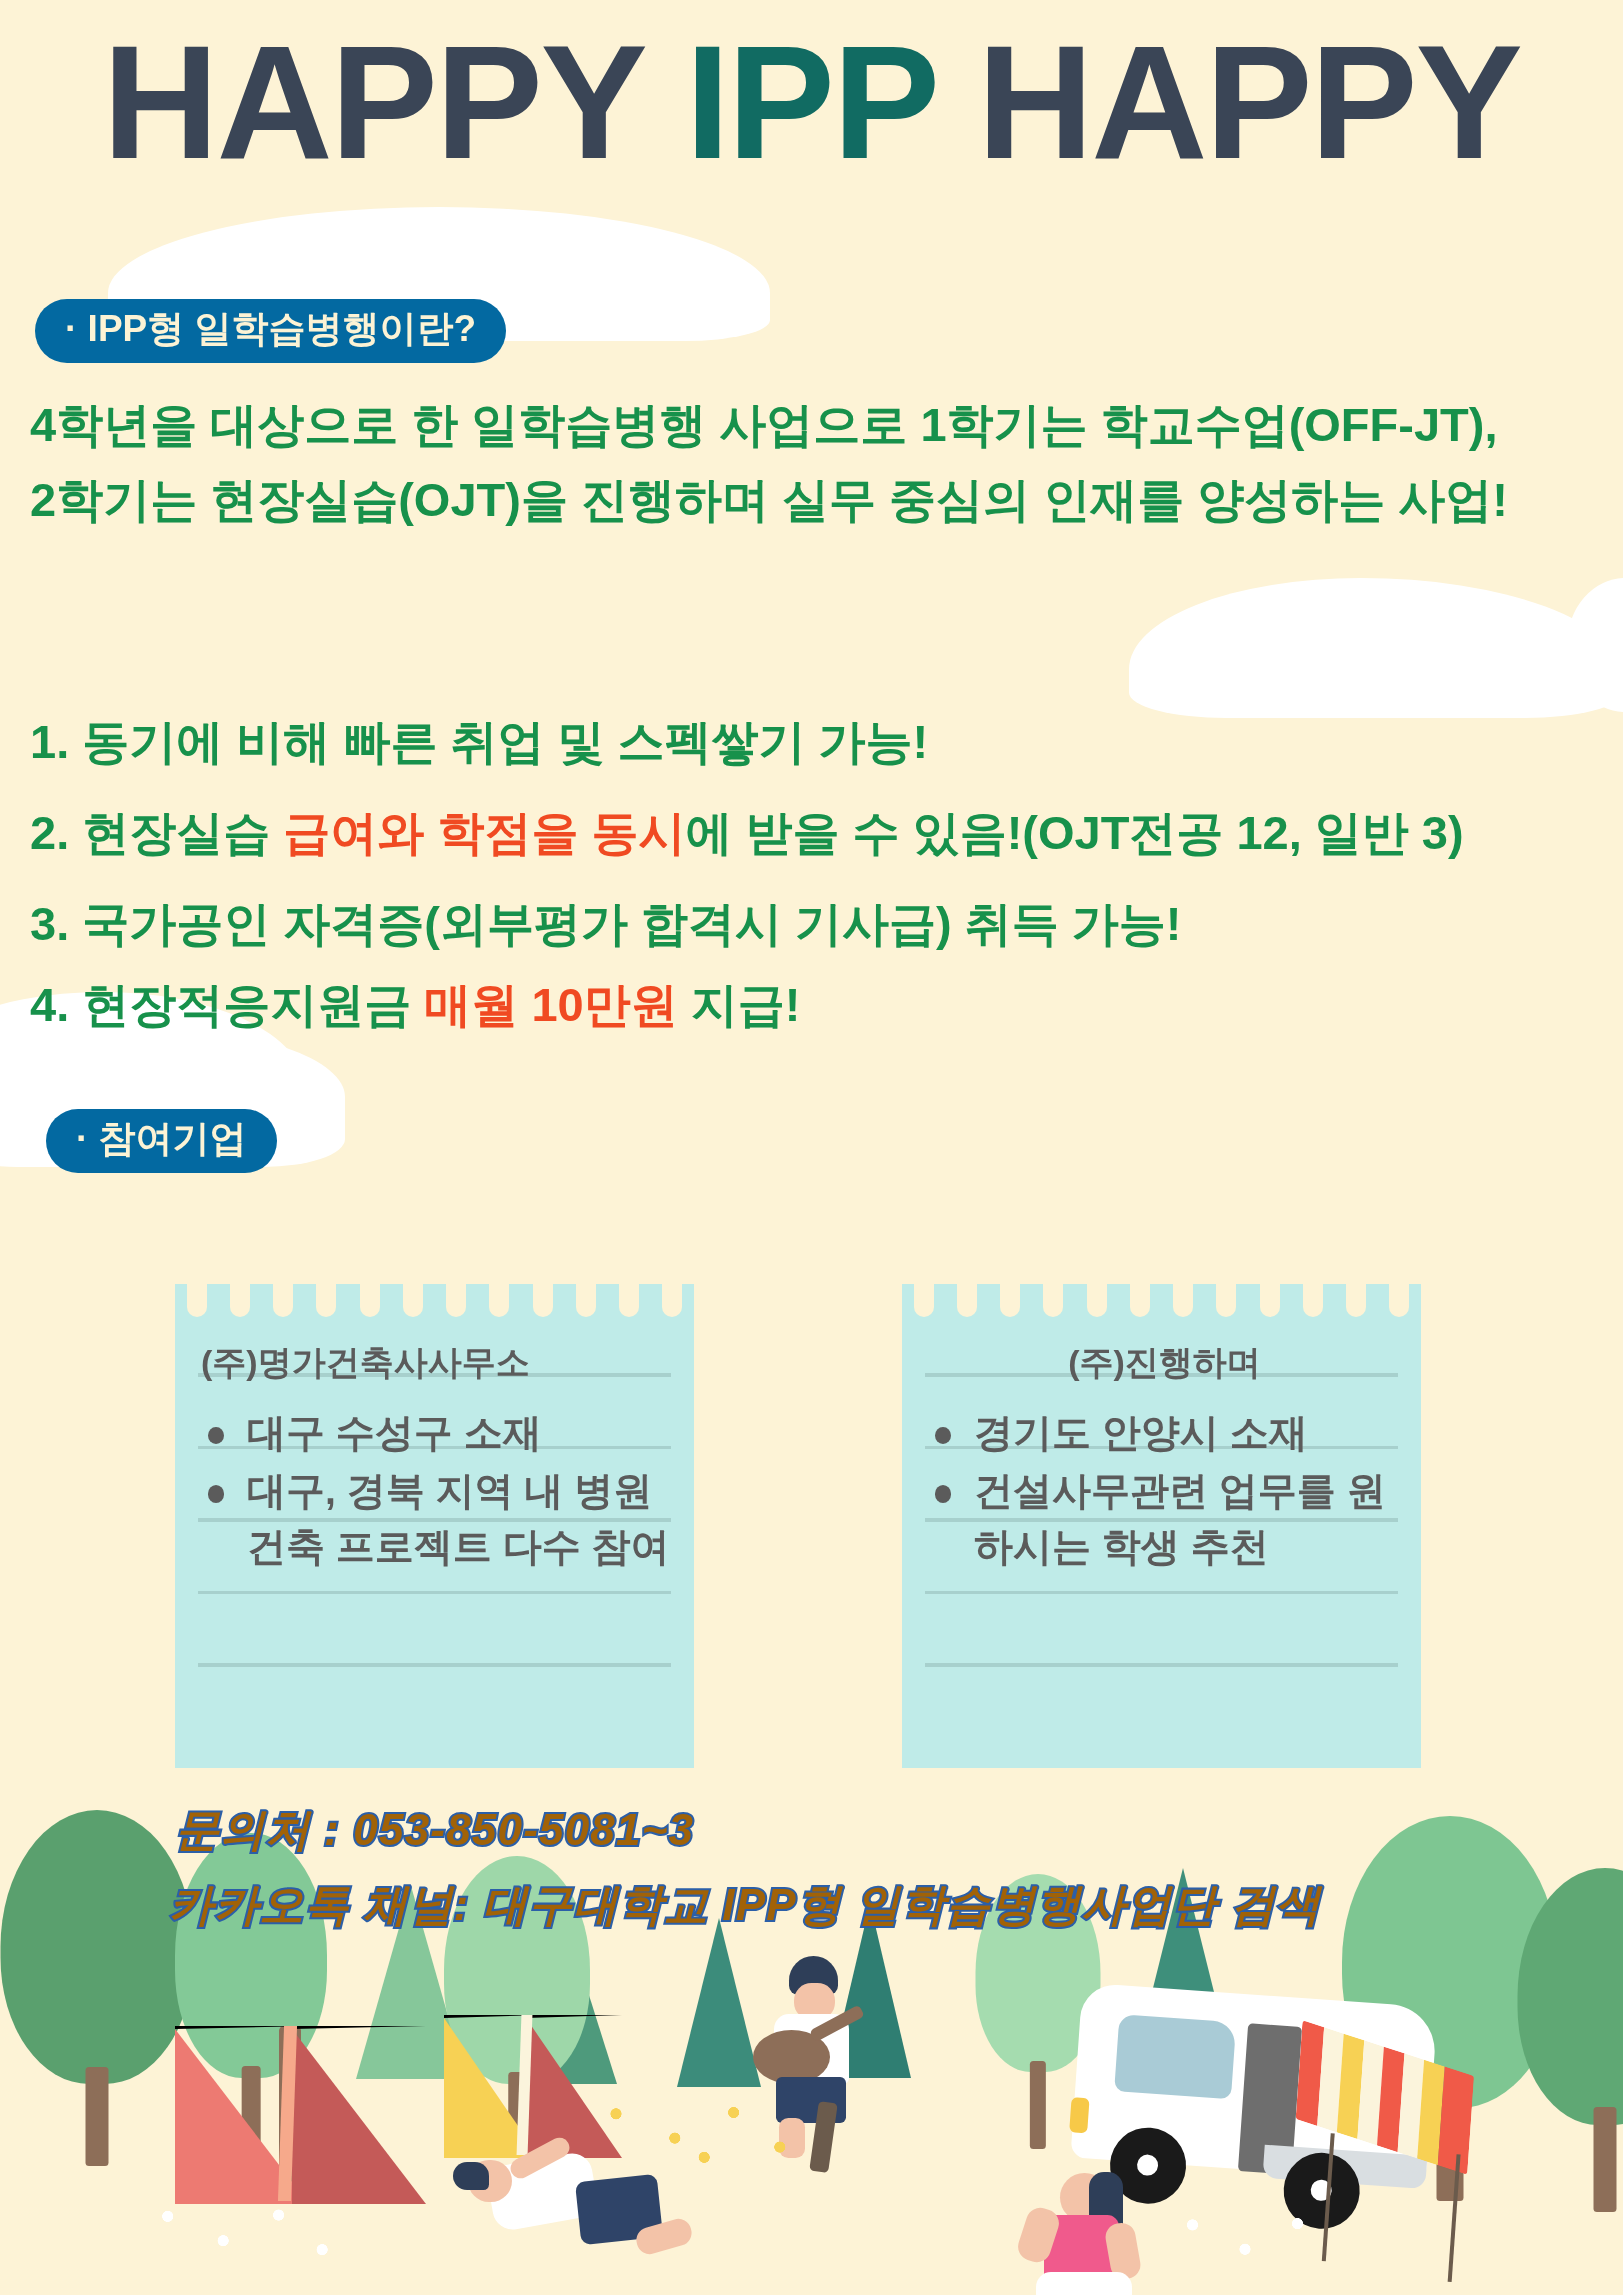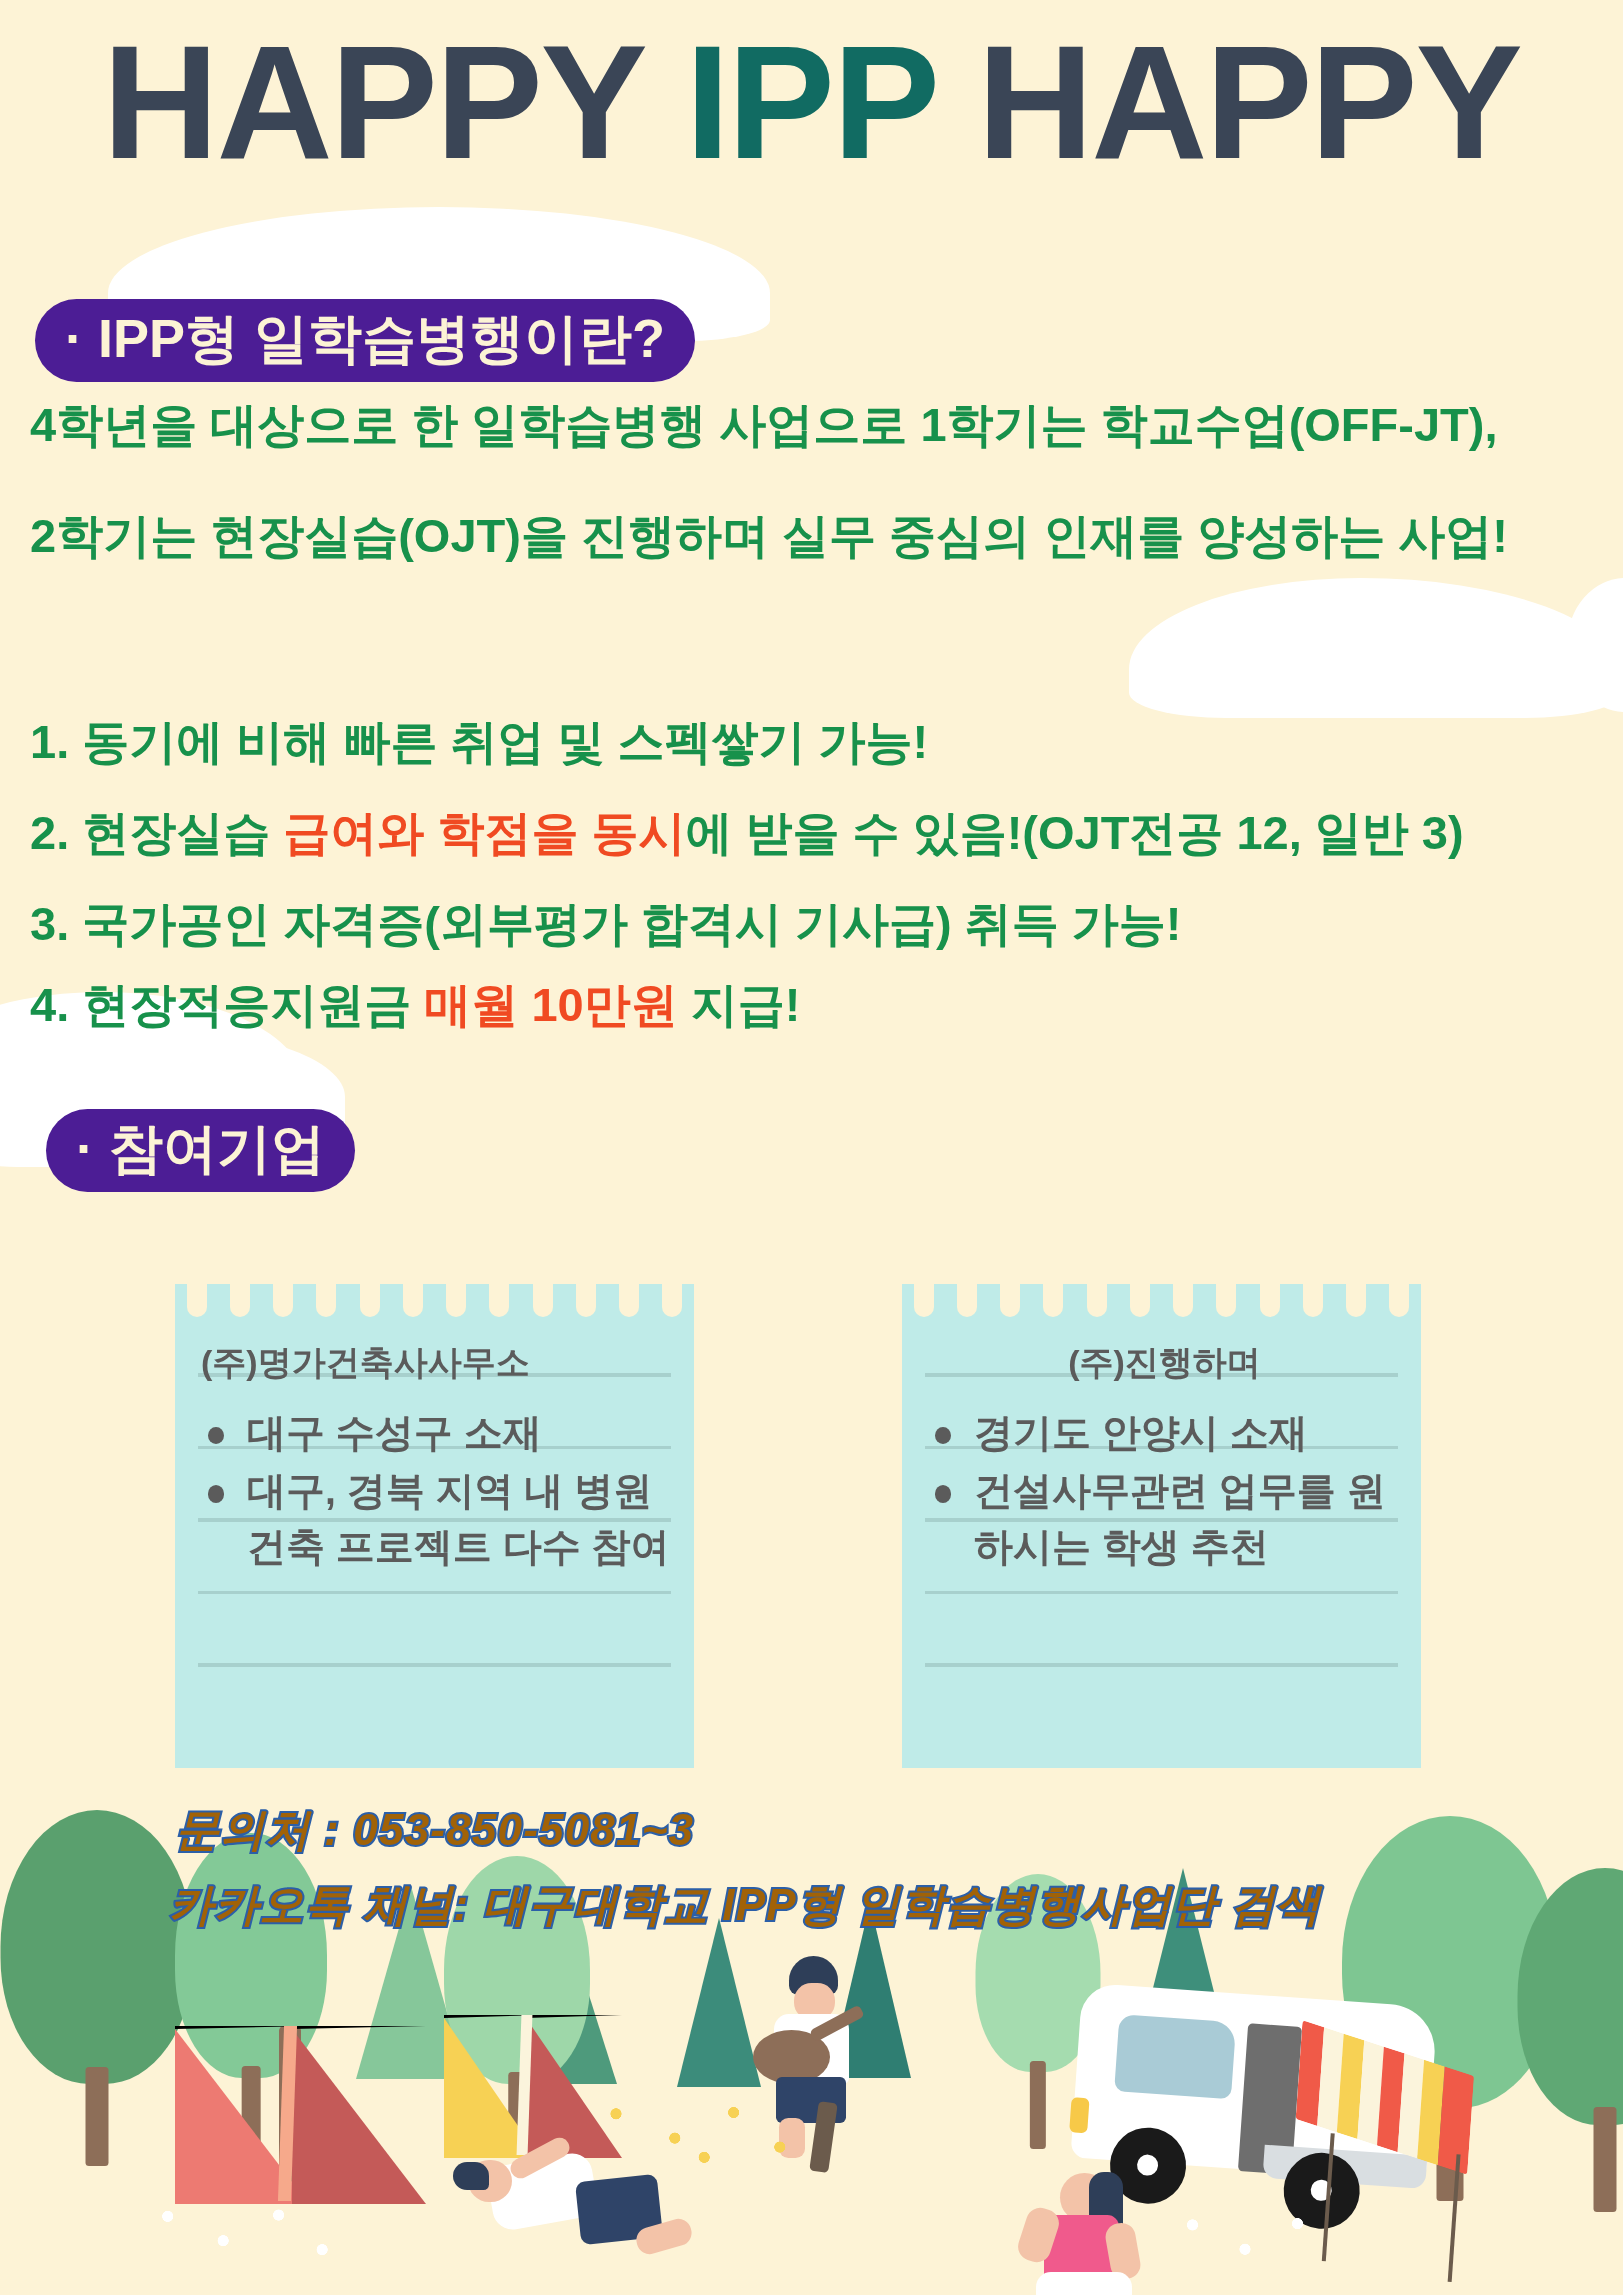--- a/index.html
+++ b/index.html
@@ -38,47 +38,47 @@
     color:#3A4556;
     white-space:nowrap;
     z-index:4;
   }
   .title .accent{color:#116B62;}
 
   
   .pill{
     position:absolute;
     display:inline-block;
-    background:#4c1d95;
+    background:#0369a1;
     color:#FCF3D5;
     font-weight:bold;
     border-radius:58px;
     padding:9.3px 30px 13px 30px;
-    font-size:54px;
+    font-size:37px;
     line-height:1.12;
     white-space:nowrap;
     z-index:5;
   }
   .pill.p1{left:35px;top:299px;}
   .pill.p2{left:46px;top:599px;}
   .pill.p3{left:46px;top:1109px;}
 
   
   .para{
     position:absolute;
     left:30px;
     color:#17914B;
     font-weight:bold;
     font-size:47px;
     line-height:1.42;
     white-space:nowrap;
     z-index:4;
   }
   .para.l1{top:392px;}
-  .para.l2{top:467px;margin-top:36px;}
+  .para.l2{top:467px;}
 
   
   .benefit{
     position:absolute;
     left:30px;
     color:#17914B;
     font-weight:bold;
     font-size:47px;
     line-height:1.25;
     white-space:nowrap;

